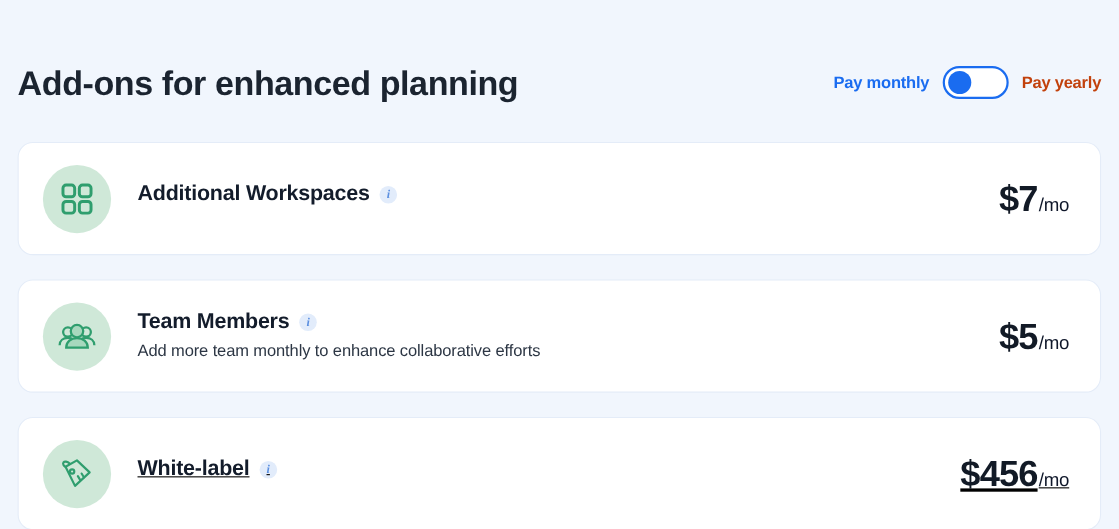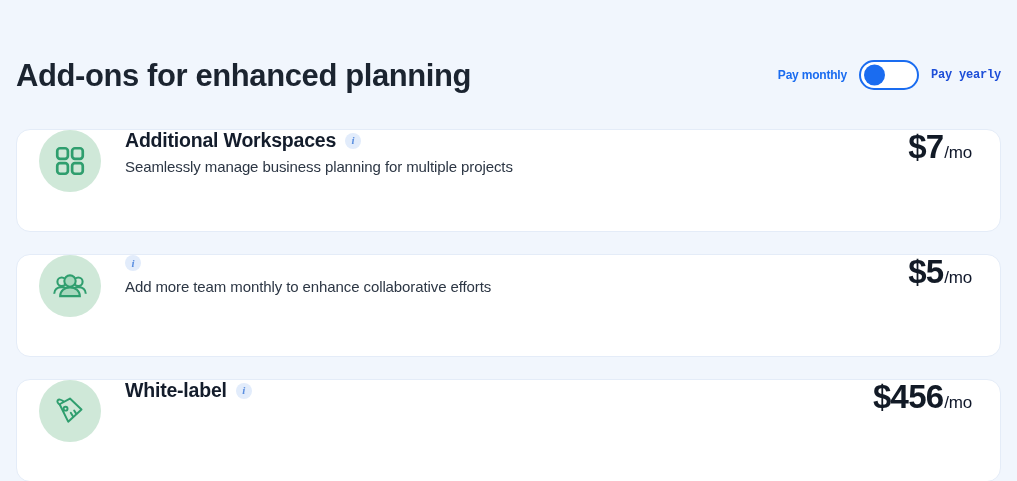--- a/index.html
+++ b/index.html
@@ -44,30 +44,29 @@
     white-space: nowrap;
   }
 
   .billing-toggle {
     display: flex;
     align-items: center;
     gap: 12px;
     white-space: nowrap;
   }
   .billing-label {
-    font-size: 12px;
+    font-size: 15px;
     font-weight: bold;
     letter-spacing: -0.2px;
   }
   .billing-label.active {
     color: #1a6cf0;
   }
   .billing-label.inactive {
-    color: #1d4ed8;
-    font-family: Liberation Mono, monospace;
+    color: #c2410c;
   }
   .switch {
     width: 60px;
     height: 30px;
     border-radius: 16px;
     border: 2.5px solid #1a6cf0;
     background: #ffffff;
     position: relative;
     box-sizing: border-box;
     cursor: pointer;
@@ -90,26 +89,28 @@
     left: 16px;
     top: 93px;
     width: 985px;
   }
   .addon-card {
     background: #ffffff;
     border: 1px solid #e4ecf8;
     border-radius: 14px;
     height: 103px;
     display: flex;
+    align-items: center;
     padding: 0 24px 0 22px;
     box-sizing: border-box;
     margin-bottom: 22px;
   }
   .addon-card:last-child {
     margin-bottom: 0;
+    text-decoration: underline;
   }
 
   .icon-badge {
     width: 62px;
     height: 62px;
     border-radius: 50%;
     background: #cfe8d8;
     display: flex;
     align-items: center;
     justify-content: center;
@@ -211,41 +212,41 @@
           <rect x="13.5" y="3" width="7.5" height="7.5" rx="2"></rect>
           <rect x="3" y="13.5" width="7.5" height="7.5" rx="2"></rect>
           <rect x="13.5" y="13.5" width="7.5" height="7.5" rx="2"></rect>
         </svg>
       </div>
       <div class="card-text">
         <div class="card-title-row">
           <span class="card-title">Additional Workspaces</span>
           <span class="info-icon">i</span>
         </div>
-        <div class="card-desc">Seamlessly manage business planning for multiple projects</div>
       </div>
       <div class="price-block">
         <span class="price-amount">$7</span>
         <span class="price-period">/mo</span>
       </div>
     </div>
 
     <div class="addon-card">
       <div class="icon-badge">
         <svg width="36" height="36" viewBox="0 0 26 26" fill="none" stroke="#2f9e6e" stroke-width="1.5">
           <circle cx="7" cy="10" r="3.1"></circle>
           <path d="M1.6 18.6c0-3 2.4-4.8 5.4-4.8s5.4 1.8 5.4 4.8"></path>
           <circle cx="19" cy="10" r="3.1"></circle>
           <path d="M13.6 18.6c0-3 2.4-4.8 5.4-4.8s5.4 1.8 5.4 4.8"></path>
           <circle cx="13" cy="9.4" r="4.1" fill="#a7d8bd"></circle>
           <path d="M5.9 20.3c0-3.9 3.2-6.3 7.1-6.3s7.1 2.4 7.1 6.3z" fill="#a7d8bd"></path>
         </svg>
       </div>
       <div class="card-text">
         <div class="card-title-row">
+          <span class="card-title">Team Members</span>
           <span class="info-icon">i</span>
         </div>
         <div class="card-desc">Add more team monthly to enhance collaborative efforts</div>
       </div>
       <div class="price-block">
         <span class="price-amount">$5</span>
         <span class="price-period">/mo</span>
       </div>
     </div>
 

